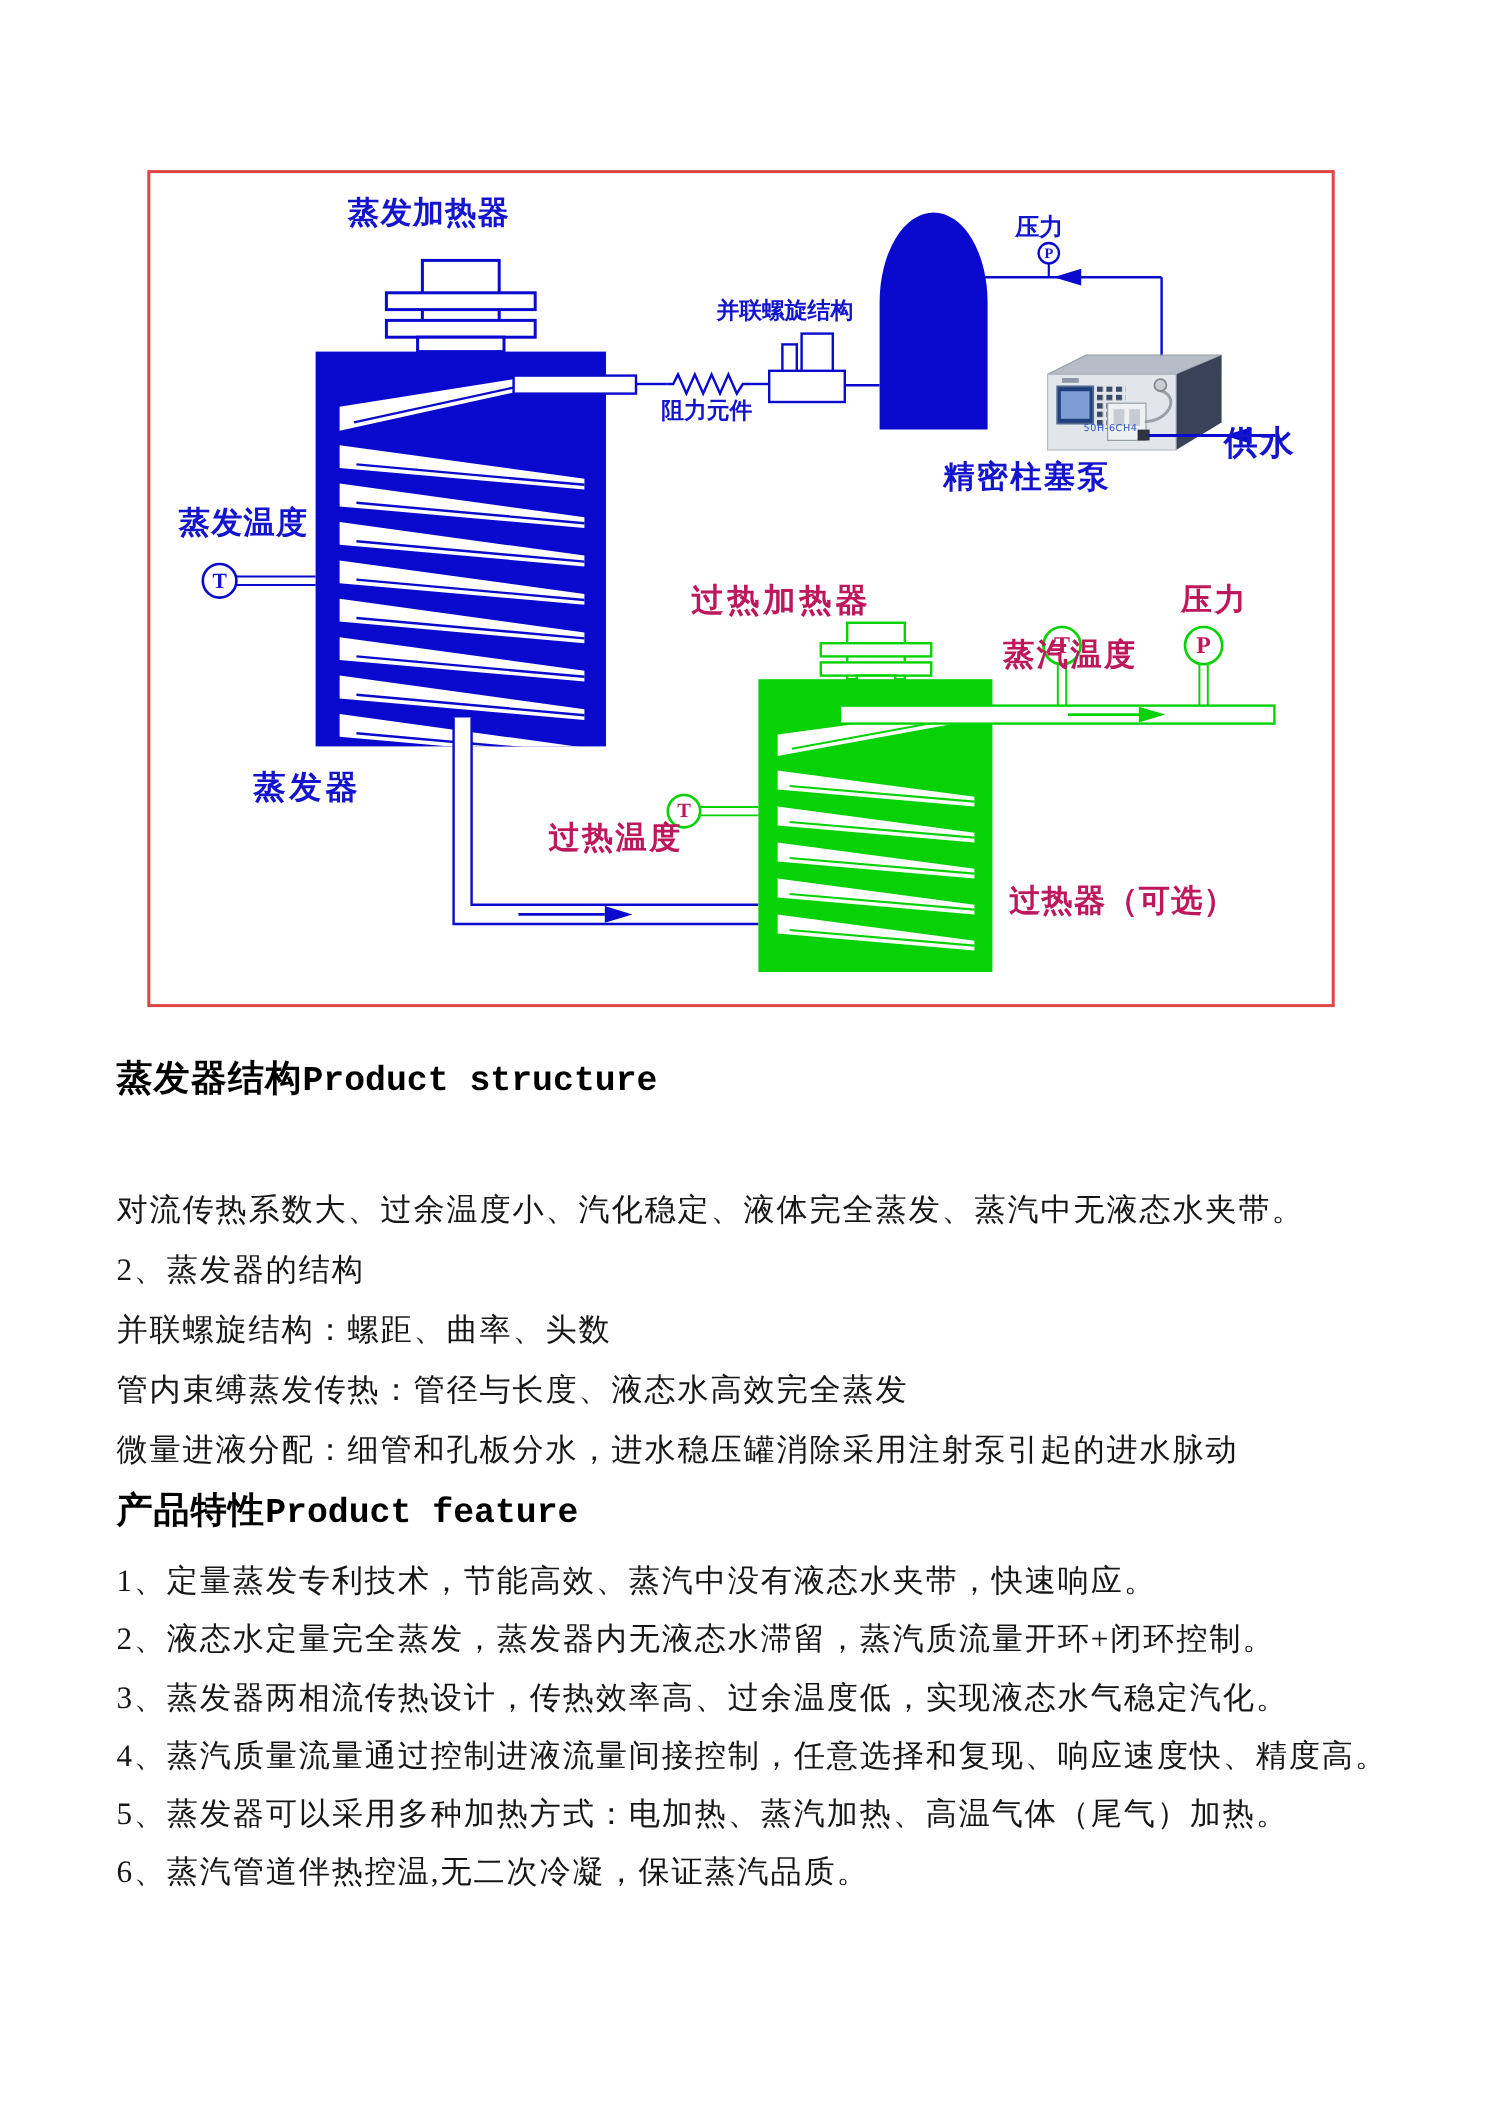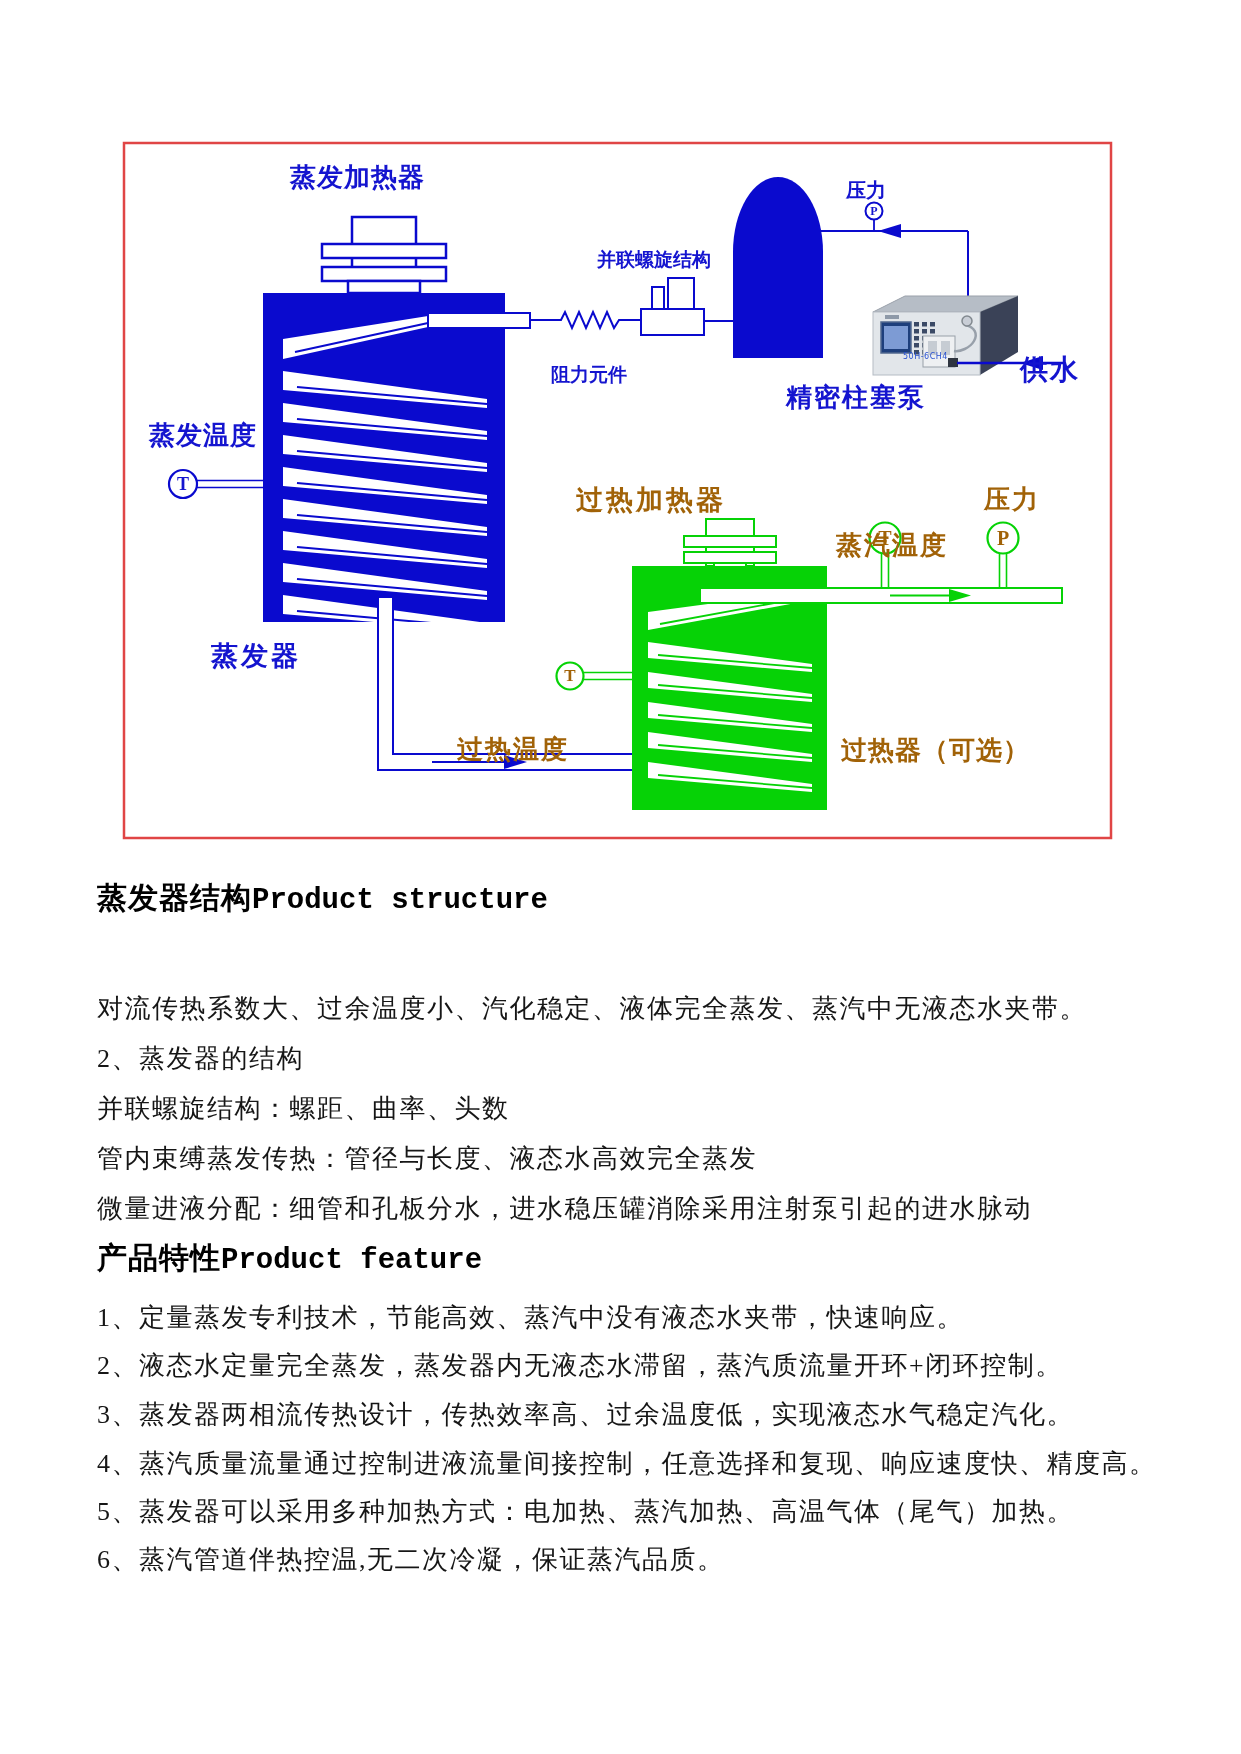--- a/index.html
+++ b/index.html
@@ -2,21 +2,21 @@
 <html><head>
 <meta charset="utf-8">
 <style>
   html,body{margin:0;padding:0;background:#888;}
   #page{position:relative;width:1241px;height:1754px;background:#ffffff;overflow:hidden;
         font-family:"Liberation Serif","DejaVu Serif",serif;}
   #diagram-svg{position:absolute;left:0;top:0;z-index:1;}
   .lbl{position:absolute;z-index:2;white-space:nowrap;line-height:1.05;
        font-family:"Liberation Serif","DejaVu Serif",serif;font-weight:600;}
   .blue{color:#1414cf;}
-  .green{color:#a16207;}
+  .green{color:#be185d;}
   .gauge-letter{position:absolute;z-index:3;display:flex;align-items:center;justify-content:center;
        font-family:"Liberation Serif","DejaVu Serif",serif;font-weight:600;}
   .body-line{position:absolute;left:97px;z-index:2;color:#161616;font-size:26px;
        letter-spacing:1.5px;font-family:"Liberation Serif","DejaVu Serif",serif;}
   .heading{position:absolute;left:97px;z-index:2;color:#000;}
   .heading .zh{font-family:"Liberation Sans","DejaVu Sans",sans-serif;font-weight:bold;font-size:30px;letter-spacing:1px;}
   .heading .en{font-family:"Liberation Mono","DejaVu Sans Mono",monospace;font-weight:bold;font-size:29px;}
   .pump-model{position:absolute;z-index:3;color:#2a52cf;font-size:8px;letter-spacing:.5px;
        font-family:"DejaVu Sans",sans-serif;}
 </style>
@@ -145,30 +145,30 @@
     <line x1="1006.5" y1="553.5" x2="1006.5" y2="588" stroke="#06d206" stroke-width="1.6"></line>
     <circle cx="1003" cy="538" r="15.5" fill="#ffffff" stroke="#06d206" stroke-width="2.2"></circle>
 
     <circle cx="570" cy="676" r="13.5" fill="#ffffff" stroke="#06d206" stroke-width="2.2"></circle>
     <line x1="583.5" y1="672.5" x2="632" y2="672.5" stroke="#06d206" stroke-width="1.6"></line>
     <line x1="583.5" y1="679.5" x2="632" y2="679.5" stroke="#06d206" stroke-width="1.6"></line>
   </svg>
 
   <div class="lbl blue" style="left:290px;top:164px;font-size:26px;letter-spacing:1px;">蒸发加热器</div>
   <div class="lbl blue" style="left:597px;top:250px;font-size:19px;">并联螺旋结构</div>
-  <div class="lbl blue" style="left:551px;top:333px;font-size:19px;margin-top:32px;">阻力元件</div>
+  <div class="lbl blue" style="left:551px;top:333px;font-size:19px;">阻力元件</div>
   <div class="lbl blue" style="left:846px;top:180px;font-size:20px;">压力</div>
   <div class="lbl blue" style="left:1020px;top:331px;font-size:28px;letter-spacing:2px;margin-top:24px;">供水</div>
   <div class="lbl blue" style="left:786px;top:384px;font-size:26px;letter-spacing:2px;">精密柱塞泵</div>
   <div class="lbl blue" style="left:149px;top:422px;font-size:26px;letter-spacing:1px;">蒸发温度</div>
   <div class="lbl blue" style="left:211px;top:642px;font-size:27px;letter-spacing:3px;">蒸发器</div>
   <div class="lbl green" style="left:576px;top:486px;font-size:27px;letter-spacing:3px;">过热加热器</div>
   <div class="lbl green" style="left:836px;top:486px;font-size:26px;letter-spacing:2px;margin-top:46px;">蒸汽温度</div>
   <div class="lbl green" style="left:984px;top:486px;font-size:26px;letter-spacing:2px;">压力</div>
-  <div class="lbl green" style="left:457px;top:736px;font-size:26px;letter-spacing:2px;">过热温度</div>
+  <div class="lbl green" style="left:457px;top:685px;font-size:26px;letter-spacing:2px;">过热温度</div>
   <div class="lbl green" style="left:841px;top:737px;font-size:26px;letter-spacing:1px;">过热器（可选）</div>
   <div class="pump-model" style="left:903px;top:352px;">50H-6CH4</div>
 
   <div class="gauge-letter blue" style="left:864px;top:201px;width:20px;height:20px;font-size:12px;">P</div>
   <div class="gauge-letter blue" style="left:168px;top:469px;width:30px;height:30px;font-size:18px;">T</div>
   <div class="gauge-letter green" style="left:869px;top:522px;width:32px;height:32px;font-size:20px;">T</div>
   <div class="gauge-letter green" style="left:987px;top:522px;width:32px;height:32px;font-size:20px;">P</div>
   <div class="gauge-letter green" style="left:555px;top:661px;width:30px;height:30px;font-size:17px;">T</div>
 
   <div class="heading" style="top:878px;">

